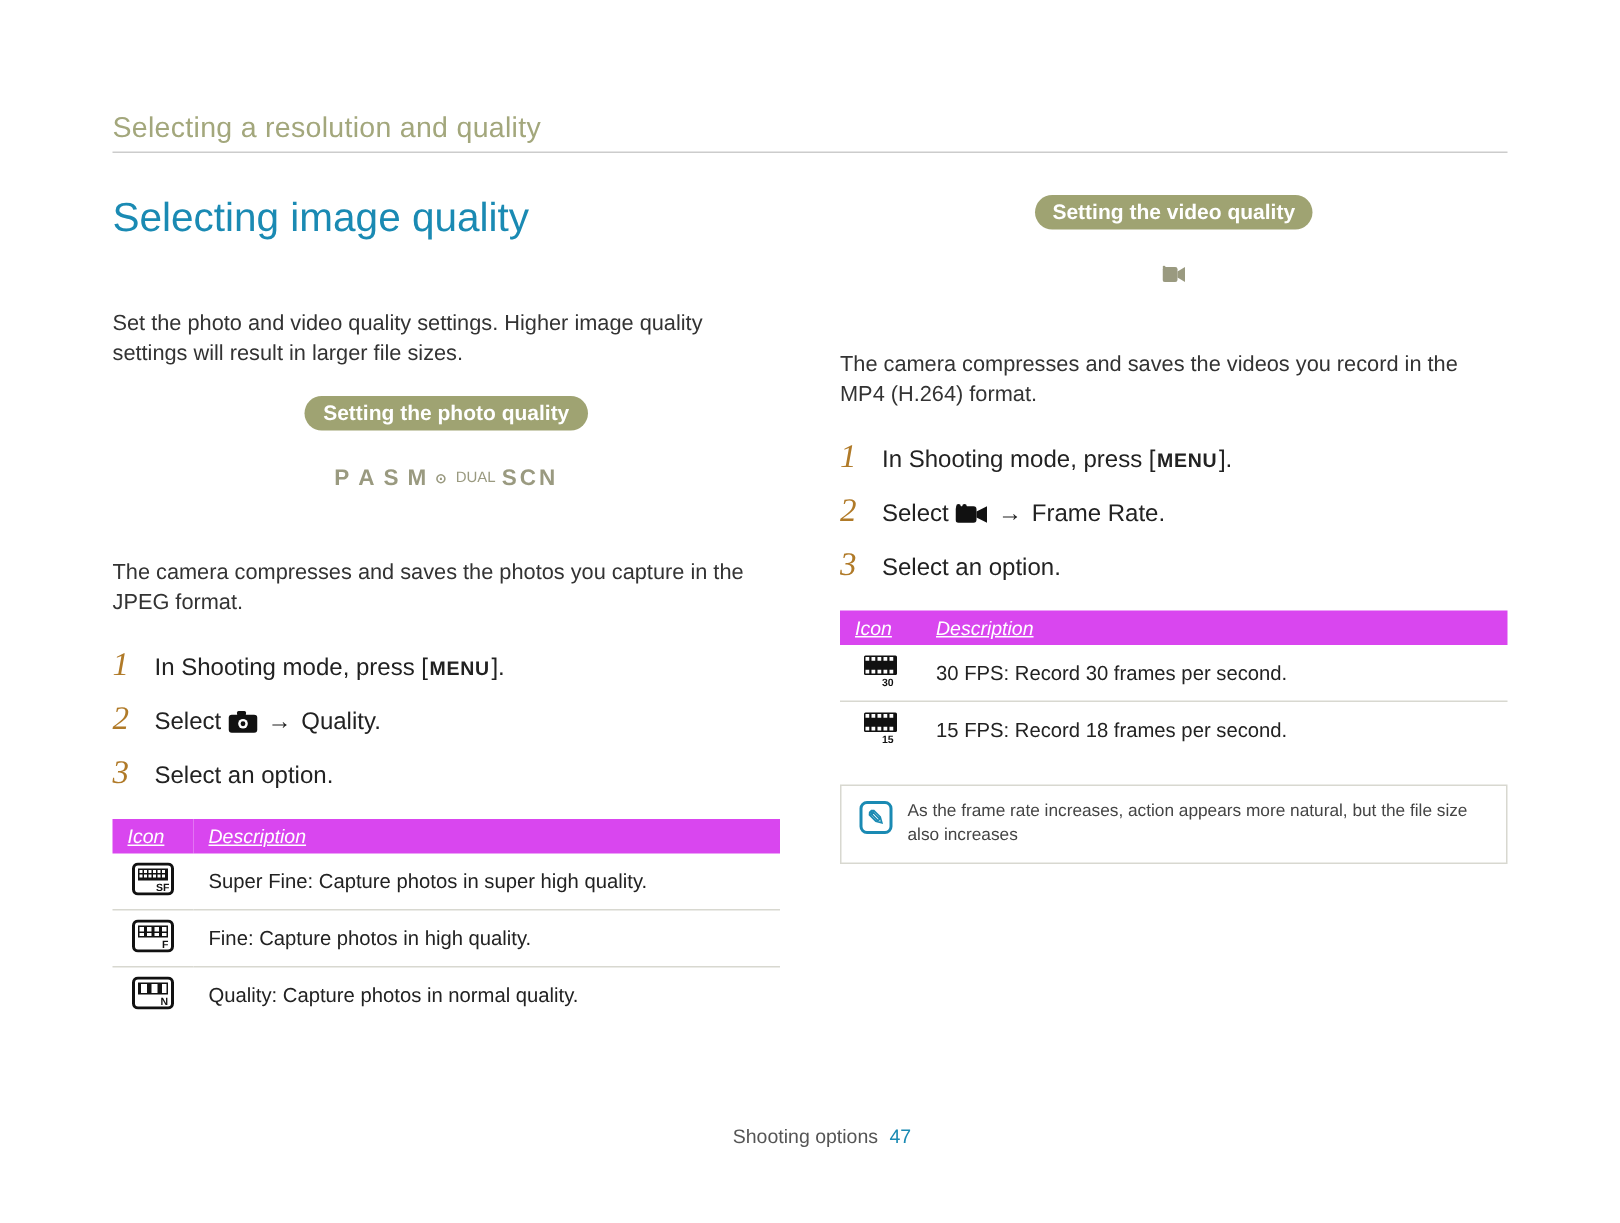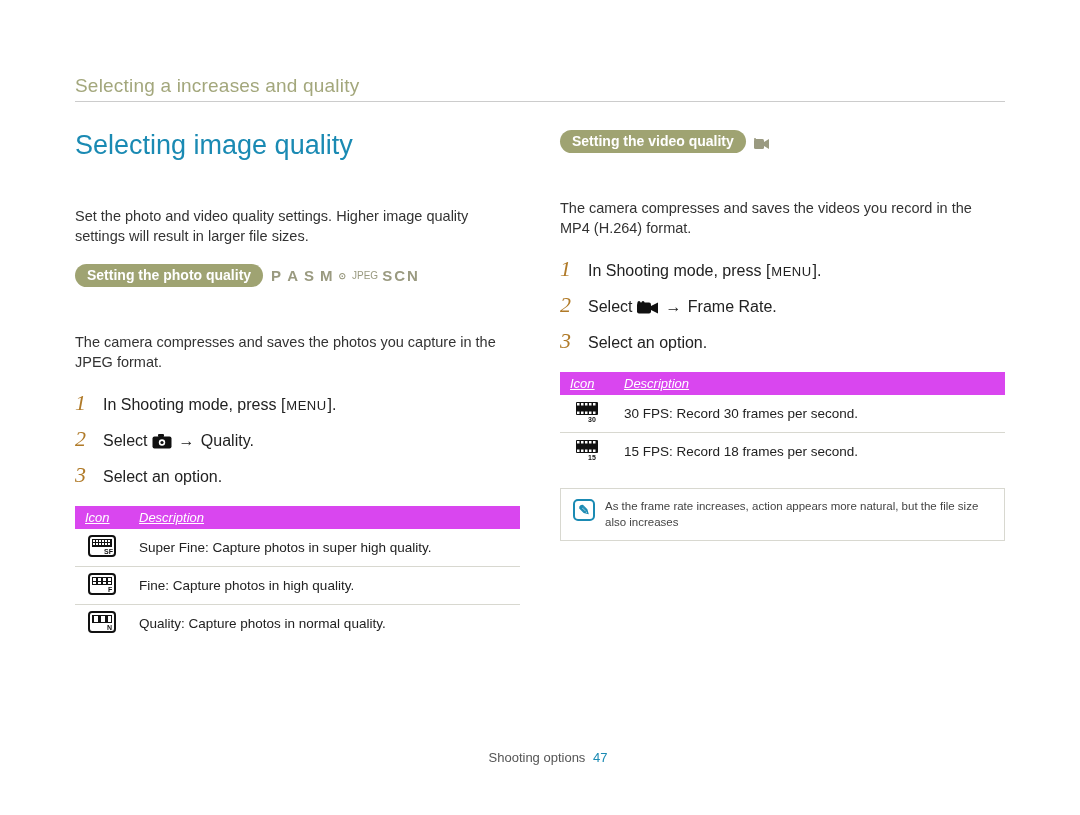--- a/index.html
+++ b/index.html
@@ -35,22 +35,23 @@
   .body {
     font-size: 14.5px;
     line-height: 1.35;
     color: #333;
     margin-bottom: 18px;
     margin-top: 46px;
   }
   .pill-row {
     display: flex;
     align-items: center;
-    gap: 8px;
+    gap: 23px;
     margin-bottom: 6px;
+    flex-direction: column;
   }
   .pill {
     background: #9fa372;
     color: #fff;
     font-size: 14px;
     font-weight: 600;
     padding: 3px 12px 4px 12px;
     border-radius: 12px;
     display: inline-block;
   }
@@ -83,21 +84,21 @@
   }
   .stepnum {
     color: #b07a28;
     font-family: Georgia, 'Times New Roman', serif;
     font-style: italic;
     font-size: 22px;
     width: 18px;
   }
   .menu-badge {
     display: inline-block;
-    font-weight: 400;
+    font-weight: 700;
     font-size: 13px;
     letter-spacing: 0.5px;
     padding: 0 1px;
   }
   .cam-icon, .vid-icon {
     display: inline-block;
     vertical-align: -3px;
   }
   .cam-icon svg, .vid-icon svg { display: block; }
   .arrow { padding: 0 2px; }
@@ -159,37 +160,37 @@
     left: 16px; right: 0;
     text-align: center;
     font-size: 13px;
     color: #555;
   }
   .footer .pg { color: #1a8ab3; margin-left: 4px; }
 </style>
 </head>
 <body>
 
-<div class="breadcrumb">Selecting a increases and quality</div>
+<div class="breadcrumb">Selecting a resolution and quality</div>
 
 <div class="columns">
 
   <div class="col">
     <div class="h1">Selecting image quality</div>
     <div class="body">Set the photo and video quality settings. Higher image quality settings will result in larger file sizes.</div>
 
     <div class="pill-row">
       <span class="pill">Setting the photo quality</span>
       <span class="mode-icons">
         <span>P</span>
         <span>A</span>
         <span>S</span>
         <span>M</span>
         <span style="font-size:9px;">⊙</span>
-          <span class="small">JPEG</span>
+          <span class="small">DUAL</span>
         <span>SCN</span>
       </span>
     </div>
     <div class="body">The camera compresses and saves the photos you capture in the JPEG format.</div>
 
     <ol class="steps">
       <li>
         <span class="stepnum">1</span>
         <span>
           <span>In Shooting mode, press [</span><span class="menu-badge">MENU</span><span>].</span>

